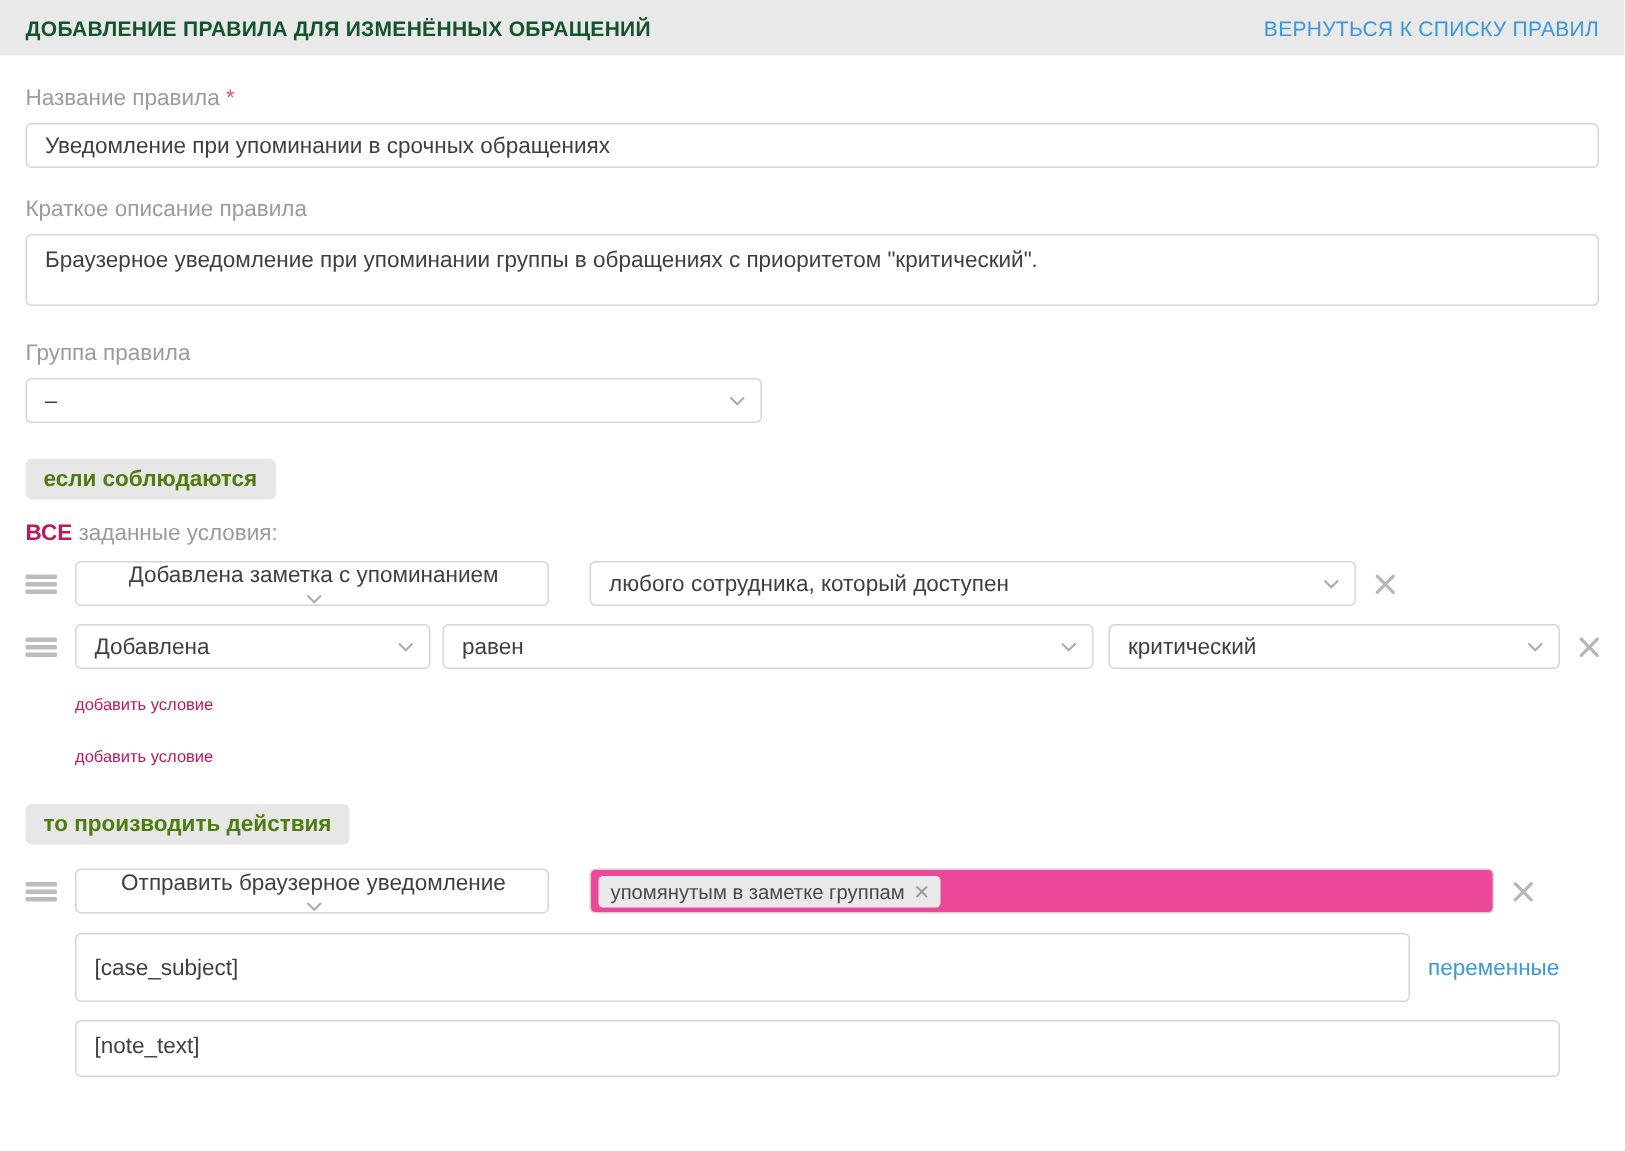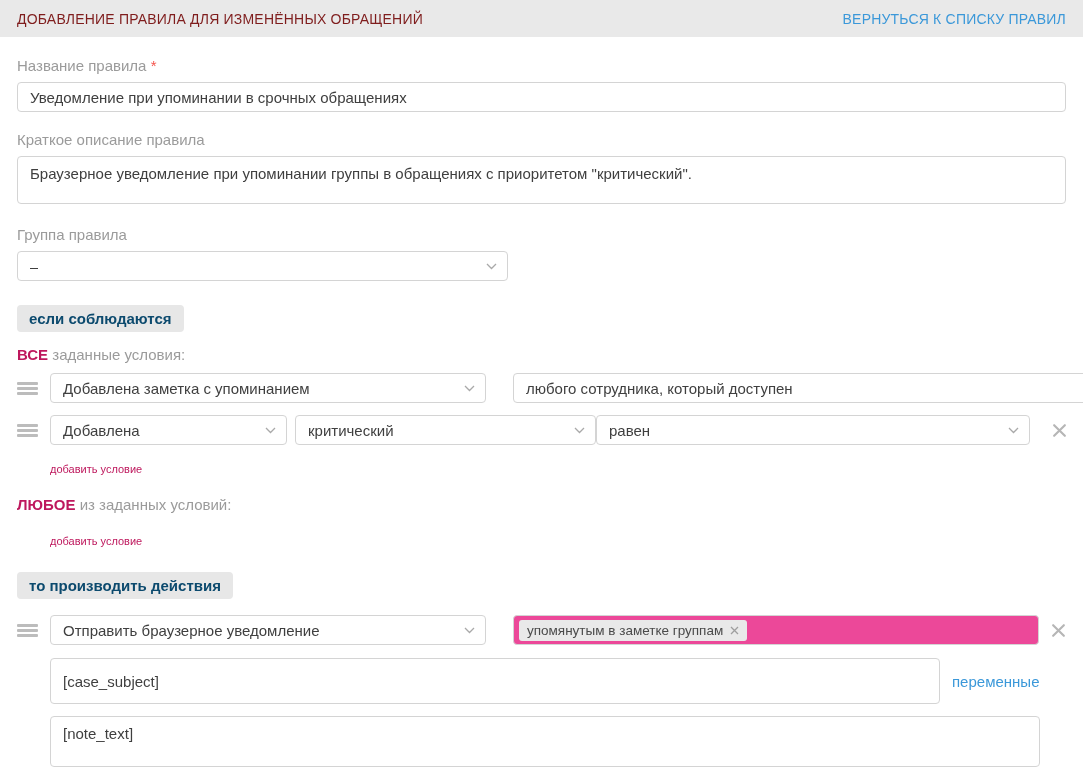--- a/index.html
+++ b/index.html
@@ -7,21 +7,21 @@
   body {
     width:1083px; height:767px; overflow:hidden;
     font-family:"Liberation Sans", sans-serif;
     font-size:15px; color:#3f3f3f;
   }
   .header {
     height:37px; background:#e9e9e9;
     display:flex; align-items:center; justify-content:space-between;
     padding:0 17px;
   }
-  .header-title { color:#7f1d1d; font-size:14px; letter-spacing:.2px; }
+  .header-title { color:#14532d; font-size:14px; letter-spacing:.2px;font-weight:bold; }
   .header-link { color:#3b98d9; font-size:14px; text-decoration:none; cursor:pointer; letter-spacing:.2px; }
 
   .content { padding:0 17px; }
 
   .field-label { color:#9b9b9b; font-size:15px; margin:19px 0 8px; }
   .field-label:first-child { margin-top:20px; }
   .req { color:#f4544c; }
 
   .text-input, .textarea {
     width:100%; border:1px solid #d4d4d4; border-radius:4px;
@@ -34,36 +34,36 @@
   .select {
     height:30px; border:1px solid #d4d4d4; border-radius:4px; background:#fff;
     display:flex; align-items:center; justify-content:space-between;
     padding:0 10px 0 12px; cursor:pointer; flex:none; overflow:hidden; white-space:nowrap;
   }
   .select .val { overflow:hidden; text-overflow:ellipsis; }
   .group-select { width:491px; }
 
   .badge {
     display:inline-block; background:#e7e7e7; border-radius:4px;
-    padding:5px 12px; font-weight:bold; color:#0c4a6e; font-size:15px;
+    padding:5px 12px; font-weight:bold; color:#4d7c0f; font-size:15px;
     margin-top:24px;
   }
   .section-label { margin-top:14px; font-size:15px; color:#9b9b9b; }
   .section-label b { color:#be185d; }
   .section-label.any { margin-top:20px; }
 
   .row { display:flex; align-items:center; margin-top:12px; }
   .row.first { margin-top:10px; }
   .row.action { margin-top:16px; }
 
   .drag-handle { width:21px; flex:none; margin-right:12px; cursor:grab; }
   .drag-handle span { display:block; height:3px; background:#bcbcbc; margin:2px 0; border-radius:1px; }
 
-  .w-360 { width:436px; margin-right:27px; }
-  .w-603 { width:603px; }
+  .w-360 { width:316px; margin-right:27px;flex-direction:column; }
+  .w-603 { width:511px; }
   .w-237 { width:237px; margin-right:8px; }
   .w-434 { width:434px; margin-right:10px; }
   .w-301 { width:301px; }
 
   .close-btn { margin-left:12px; flex:none; display:flex; align-items:center; cursor:pointer; }
 
   .tag-field {
     width:603px; height:30px; border:1px solid #d4d4d4; border-radius:4px;
     display:flex; align-items:center; padding:0 5px; background:#ec4899;
   }
@@ -73,21 +73,21 @@
   }
   .chip svg { margin-left:7px; cursor:pointer; }
 
   .green-link { display:inline-block; margin:18px 0 0 33px; color:#be185d; font-size:11px; text-decoration:none; cursor:pointer; }
   .green-link.second { margin-top:22px; }
 
   .subject-row { display:flex; align-items:center; margin:13px 0 0 33px; }
   .subject-input { width:890px; height:46px; }
   .blue-link { color:#3b98d9; font-size:15px; margin-left:12px; text-decoration:none; cursor:pointer; }
 
-  .body-textarea { width:990px; height:51px; margin:12px 0 14px 33px; }
+  .body-textarea { width:990px; height:38px; margin:12px 0 14px 33px; }
 </style>
 </head>
 <body>
 
 <div class="header">
   <span class="header-title">ДОБАВЛЕНИЕ ПРАВИЛА ДЛЯ ИЗМЕНЁННЫХ ОБРАЩЕНИЙ</span>
   <a class="header-link">ВЕРНУТЬСЯ К СПИСКУ ПРАВИЛ</a>
 </div>
 
 <div class="content">
@@ -148,47 +148,43 @@
         <span></span>
         <span></span>
         <span></span>
       </div>
     <div class="select w-237">
       <span class="val">Добавлена</span>
       <svg width="11" height="7" viewBox="0 0 11 7">
           <path d="M1 1l4.5 4.5L10 1" fill="none" stroke="#a9a9a9" stroke-width="1.3"></path>
         </svg>
     </div>
+    <div class="select w-434">
+      <span class="val">равен</span>
+      <svg width="11" height="7" viewBox="0 0 11 7">
+          <path d="M1 1l4.5 4.5L10 1" fill="none" stroke="#a9a9a9" stroke-width="1.3"></path>
+        </svg>
+    </div>
     <div class="select w-301">
       <span class="val">критический</span>
-      <svg width="11" height="7" viewBox="0 0 11 7">
-          <path d="M1 1l4.5 4.5L10 1" fill="none" stroke="#a9a9a9" stroke-width="1.3"></path>
-        </svg>
-    </div>
-    <div class="select w-434">
-      <span class="val">равен</span>
       <svg width="11" height="7" viewBox="0 0 11 7">
           <path d="M1 1l4.5 4.5L10 1" fill="none" stroke="#a9a9a9" stroke-width="1.3"></path>
         </svg>
     </div>
     <span class="close-btn">
       <svg width="15" height="15" viewBox="0 0 14 14">
           <path d="M2 2l10 10M12 2L2 12" stroke="#b6b6b6" stroke-width="2" stroke-linecap="round"></path>
         </svg>
     </span>
   </div>
 
   <div>
     <a class="green-link">добавить условие</a>
   </div>
 
-  <div class="section-label any">
-    <b>ЛЮБОЕ</b>
-    <span>из заданных условий:</span>
-  </div>
 
   <div>
     <a class="green-link second">добавить условие</a>
   </div>
 
   <div>
     <div class="badge">то производить действия</div>
   </div>
 
   <div class="row action">

